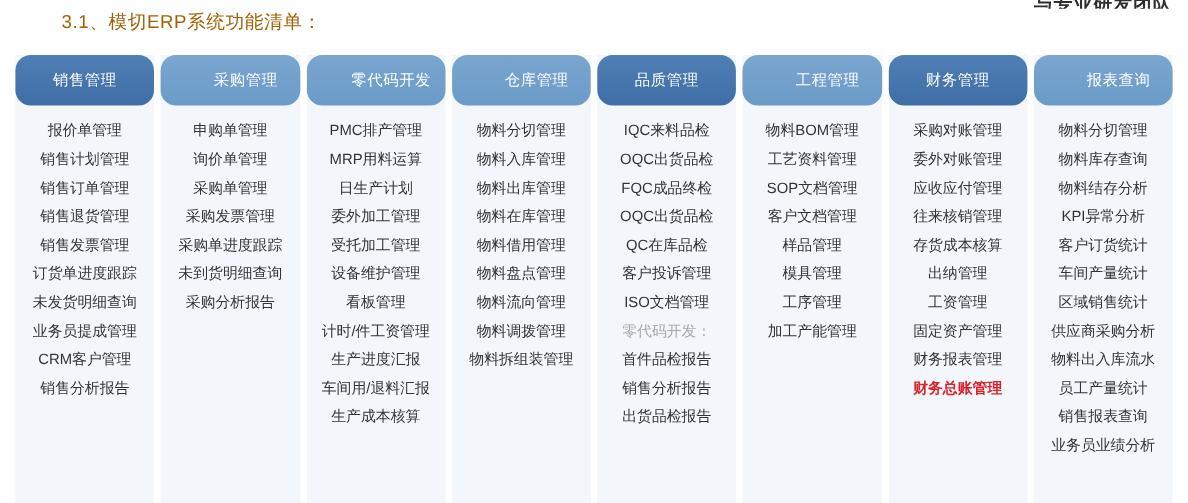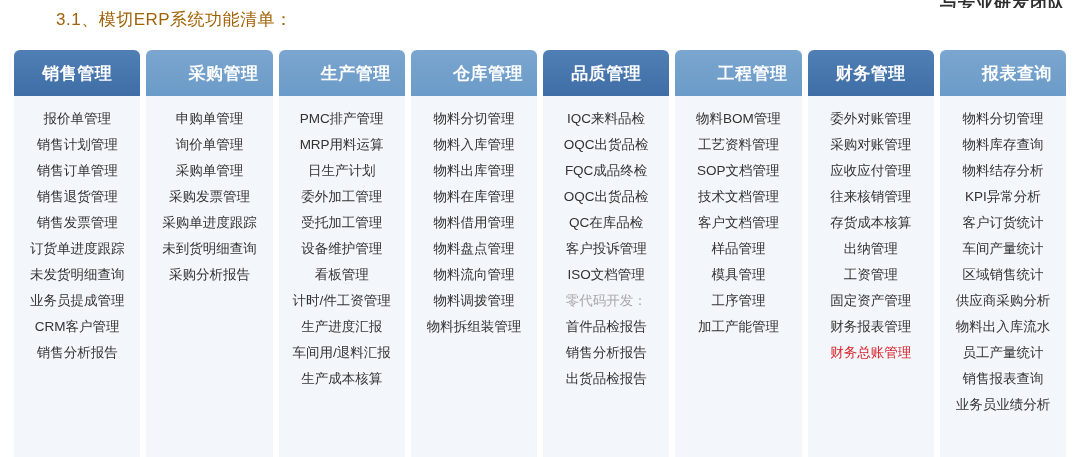--- a/index.html
+++ b/index.html
@@ -48,27 +48,28 @@
     display: flex;
     flex-direction: column;
     background: #f3f6fa;
     min-width: 0;
   }
   .col-header {
     height: 46px;
     display: flex;
     align-items: center;
     justify-content: center;
-    font-size: 17px;
-    font-weight: bold;
+    font-size: 14px;
+    font-weight: normal;
     color: #ffffff;
     background: linear-gradient(180deg, #4f7fb5 0%, #3f6ea6 100%);
     border-top-left-radius: 6px;
     border-top-right-radius: 6px;
     letter-spacing: 0.5px;
+    border-radius: 14px;
   }
   .col-header.light {
     background: linear-gradient(180deg, #7aa6cf 0%, #6b9bc8 100%);
     padding-left: 28px;
   }
   .col-body {
     flex: 1 1 auto;
     padding: 10px 2px 4px 2px;
     display: flex;
     flex-direction: column;
@@ -80,20 +81,21 @@
     color: #333333;
     line-height: 26px;
     text-align: center;
     white-space: nowrap;
   }
   .item.muted {
     color: #a8a8a8;
   }
   .item.alert {
     color: #d8232a;
+    font-weight: bold;
   }
 </style>
 </head>
 <body>
 
 <div class="page-heading">3.1、模切ERP系统功能清单：</div>
 <div class="corner-mark">与专业研发团队</div>
 
 <div class="board">
     <div class="column">
@@ -117,21 +119,21 @@
         <div class="item">申购单管理</div>
         <div class="item">询价单管理</div>
         <div class="item">采购单管理</div>
         <div class="item">采购发票管理</div>
         <div class="item">采购单进度跟踪</div>
         <div class="item">未到货明细查询</div>
         <div class="item">采购分析报告</div>
       </div>
     </div>
     <div class="column">
-      <div class="col-header light">生产管理</div>
+      <div class="col-header light">零代码开发</div>
       <div class="col-body">
         <div class="item">PMC排产管理</div>
         <div class="item">MRP用料运算</div>
         <div class="item">日生产计划</div>
         <div class="item">委外加工管理</div>
         <div class="item">受托加工管理</div>
         <div class="item">设备维护管理</div>
         <div class="item">看板管理</div>
         <div class="item">计时/件工资管理</div>
         <div class="item">生产进度汇报</div>
@@ -168,33 +170,32 @@
         <div class="item">销售分析报告</div>
         <div class="item">出货品检报告</div>
       </div>
     </div>
     <div class="column">
       <div class="col-header light">工程管理</div>
       <div class="col-body">
         <div class="item">物料BOM管理</div>
         <div class="item">工艺资料管理</div>
         <div class="item">SOP文档管理</div>
-        <div class="item">技术文档管理</div>
         <div class="item">客户文档管理</div>
         <div class="item">样品管理</div>
         <div class="item">模具管理</div>
         <div class="item">工序管理</div>
         <div class="item">加工产能管理</div>
       </div>
     </div>
     <div class="column">
       <div class="col-header">财务管理</div>
       <div class="col-body">
+        <div class="item">采购对账管理</div>
         <div class="item">委外对账管理</div>
-        <div class="item">采购对账管理</div>
         <div class="item">应收应付管理</div>
         <div class="item">往来核销管理</div>
         <div class="item">存货成本核算</div>
         <div class="item">出纳管理</div>
         <div class="item">工资管理</div>
         <div class="item">固定资产管理</div>
         <div class="item">财务报表管理</div>
         <div class="item alert">财务总账管理</div>
       </div>
     </div>

